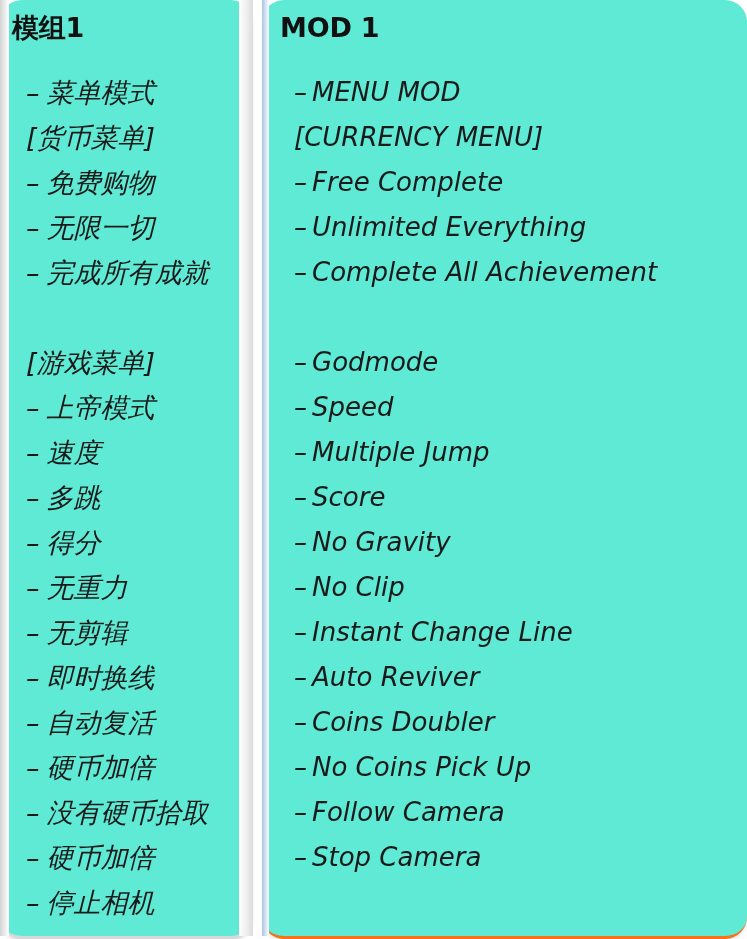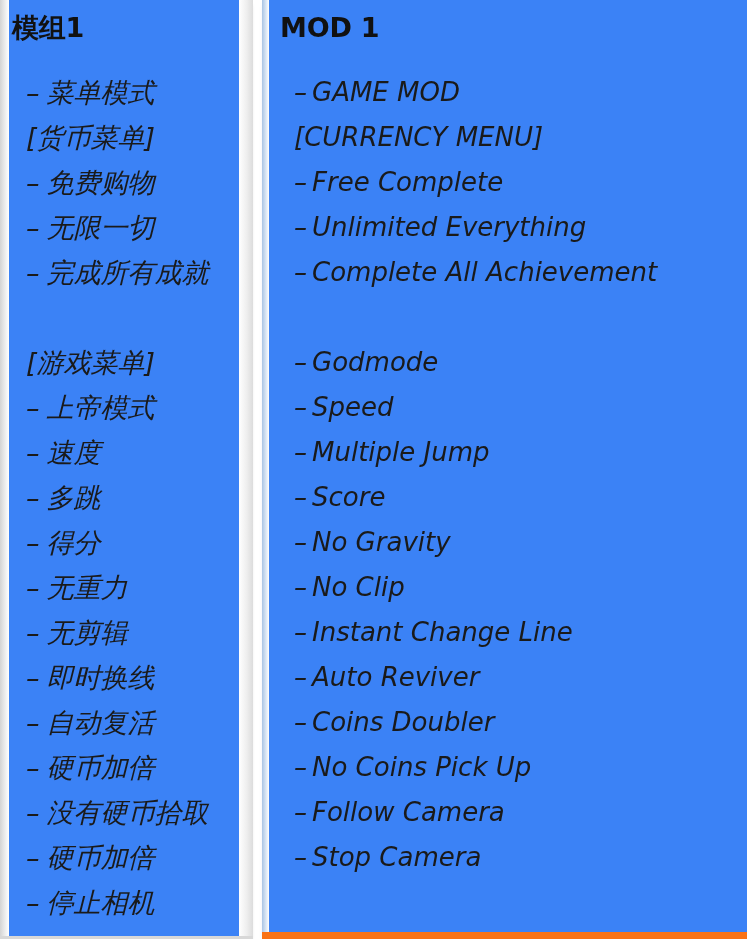--- a/index.html
+++ b/index.html
@@ -30,22 +30,23 @@
     width: 747px;
     height: 939px;
     display: flex;
     flex-direction: row;
     align-items: stretch;
   }
 
   
   .col {
     position: relative;
-    background: #3b82f6;
+    background: #5eead4;
     box-sizing: border-box;
+    border-radius: 22px;
   }
 
   .col-zh {
     width: 253px;
     padding: 0 10px 0 12px;
     border-bottom: 3px solid #d8d8d8;
     box-shadow: 0 3px 4px -2px rgba(0,0,0,0.22);
   }
   
   .col-zh::before {
@@ -69,21 +70,21 @@
   
   .col-gap {
     width: 9px;
     background: #ffffff;
   }
 
   
   .col-en {
     flex: 1 1 auto;
     padding: 0 10px 0 18px;
-    border-bottom: 7px solid #f97316;
+    border-bottom: 3px solid #f97316;
     box-shadow: 0 3px 4px -2px rgba(90,130,180,0.30);
   }
   
   .col-en::before {
     content: "";
     position: absolute;
     left: 0; top: 0;
     width: 7px; height: 100%;
     background: linear-gradient(to right, #a9c4e4 0%, #cfdff1 45%, #ffffff 100%);
     pointer-events: none;
@@ -169,21 +170,21 @@
           </ul>
       </div>
     </div>
 
     <div class="col-gap"></div>
 
     <div class="col col-en">
       <div class="col-inner">
         <div class="col-title">MOD 1</div>
         <ul class="item-list en-list">
-            <li class="item"><span class="dash">–</span><span>GAME MOD</span></li>
+            <li class="item"><span class="dash">–</span><span>MENU MOD</span></li>
             <li class="item bracket"><span>[CURRENCY MENU]</span></li>
             <li class="item"><span class="dash">–</span><span>Free Complete</span></li>
             <li class="item"><span class="dash">–</span><span>Unlimited Everything</span></li>
             <li class="item"><span class="dash">–</span><span>Complete All Achievement</span></li>
             <li class="item spacer">&nbsp;</li>
             <li class="item"><span class="dash">–</span><span>Godmode</span></li>
             <li class="item"><span class="dash">–</span><span>Speed</span></li>
             <li class="item"><span class="dash">–</span><span>Multiple Jump</span></li>
             <li class="item"><span class="dash">–</span><span>Score</span></li>
             <li class="item"><span class="dash">–</span><span>No Gravity</span></li>

